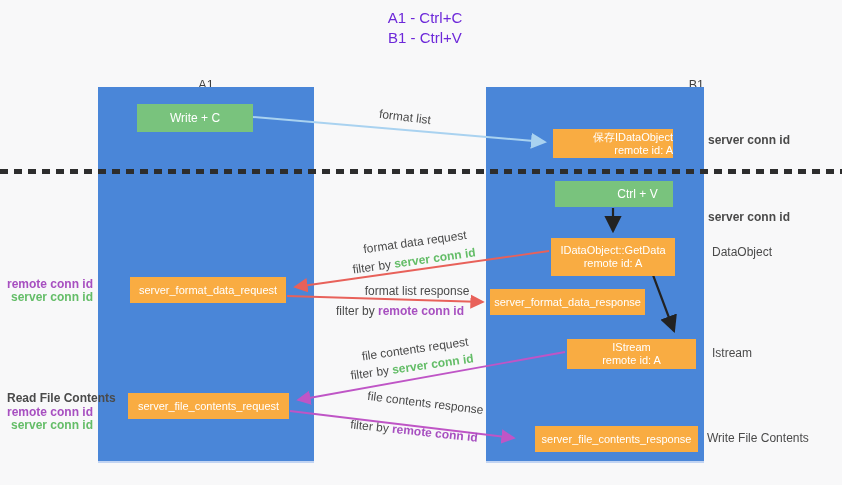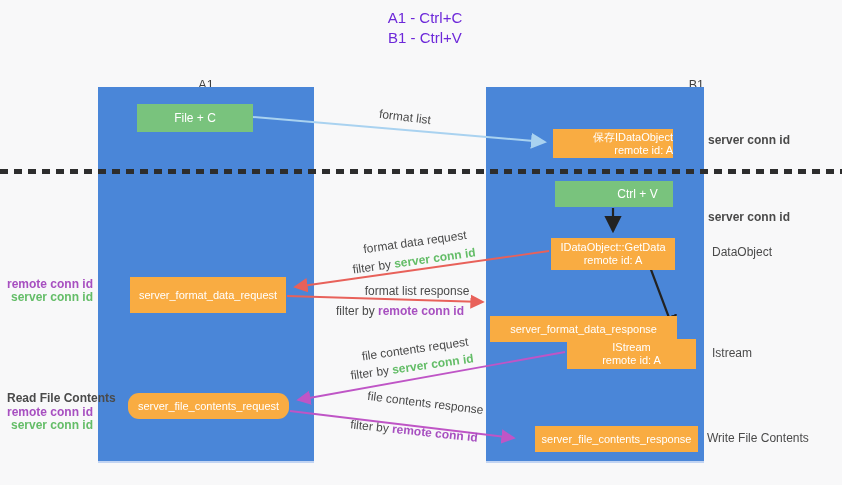--- a/index.html
+++ b/index.html
@@ -85,51 +85,51 @@
   <line x1="253" y1="117" x2="545" y2="142" stroke="#a9d2f0" stroke-width="2" marker-end="url(#mblue)"></line>
   <line x1="613" y1="208" x2="613" y2="231" stroke="#222222" stroke-width="2.2" marker-end="url(#mblack)"></line>
   <line x1="549" y1="251" x2="295" y2="287" stroke="#e8615a" stroke-width="1.8" marker-end="url(#mred)"></line>
   <line x1="287" y1="296" x2="483" y2="302" stroke="#e8615a" stroke-width="1.8" marker-end="url(#mred)"></line>
   <line x1="650" y1="267" x2="674" y2="331" stroke="#222222" stroke-width="2.2" marker-end="url(#mblack)"></line>
   <line x1="565" y1="352" x2="298" y2="400" stroke="#bf55c6" stroke-width="1.8" marker-end="url(#mmag)"></line>
   <line x1="290" y1="411" x2="514" y2="438" stroke="#bf55c6" stroke-width="1.8" marker-end="url(#mmag)"></line>
 </svg>
 
 <div class="abs node green" style="left:137px; top:104px; width:116px; height:28px; font-size:12px;">
-  <span>File + C</span>
+  <span>Write + C</span>
 </div>
 
 <div class="abs node orange" style="left:553px; top:129px; width:120px; height:29px;align-items:flex-end;">
   <span>保存IDataObject</span>
   <span>remote id: A</span>
 </div>
 
 <div class="abs node green" style="left:555px; top:181px; width:118px; height:26px; font-size:12px;padding-left:47px;">
   <span>Ctrl + V</span>
 </div>
 
-<div class="abs node orange" style="left:551px; top:238px; width:124px; height:32px;">
+<div class="abs node orange" style="left:551px; top:238px; width:124px; height:38px;">
   <span>IDataObject::GetData</span>
   <span>remote id: A</span>
 </div>
 
-<div class="abs node orange" style="left:130px; top:277px; width:156px; height:36px;">
+<div class="abs node orange" style="left:130px; top:277px; width:156px; height:26px;">
   <span>server_format_data_request</span>
 </div>
 
-<div class="abs node orange" style="left:490px; top:289px; width:187px; height:26px;margin-top:27px;">
+<div class="abs node orange" style="left:490px; top:289px; width:155px; height:26px;">
   <span>server_format_data_response</span>
 </div>
 
 <div class="abs node orange" style="left:567px; top:339px; width:129px; height:30px;">
   <span>IStream</span>
   <span>remote id: A</span>
 </div>
 
-<div class="abs node orange" style="left:128px; top:393px; width:161px; height:26px;border-radius:11px;">
+<div class="abs node orange" style="left:128px; top:393px; width:161px; height:26px;">
   <span>server_file_contents_request</span>
 </div>
 
 <div class="abs node orange" style="left:535px; top:426px; width:163px; height:26px;">
   <span>server_file_contents_response</span>
 </div>
 
 <div class="abs mid-label rot-p7" style="left:360px; top:110px; width:90px;">
   <span>format list</span>
 </div>

